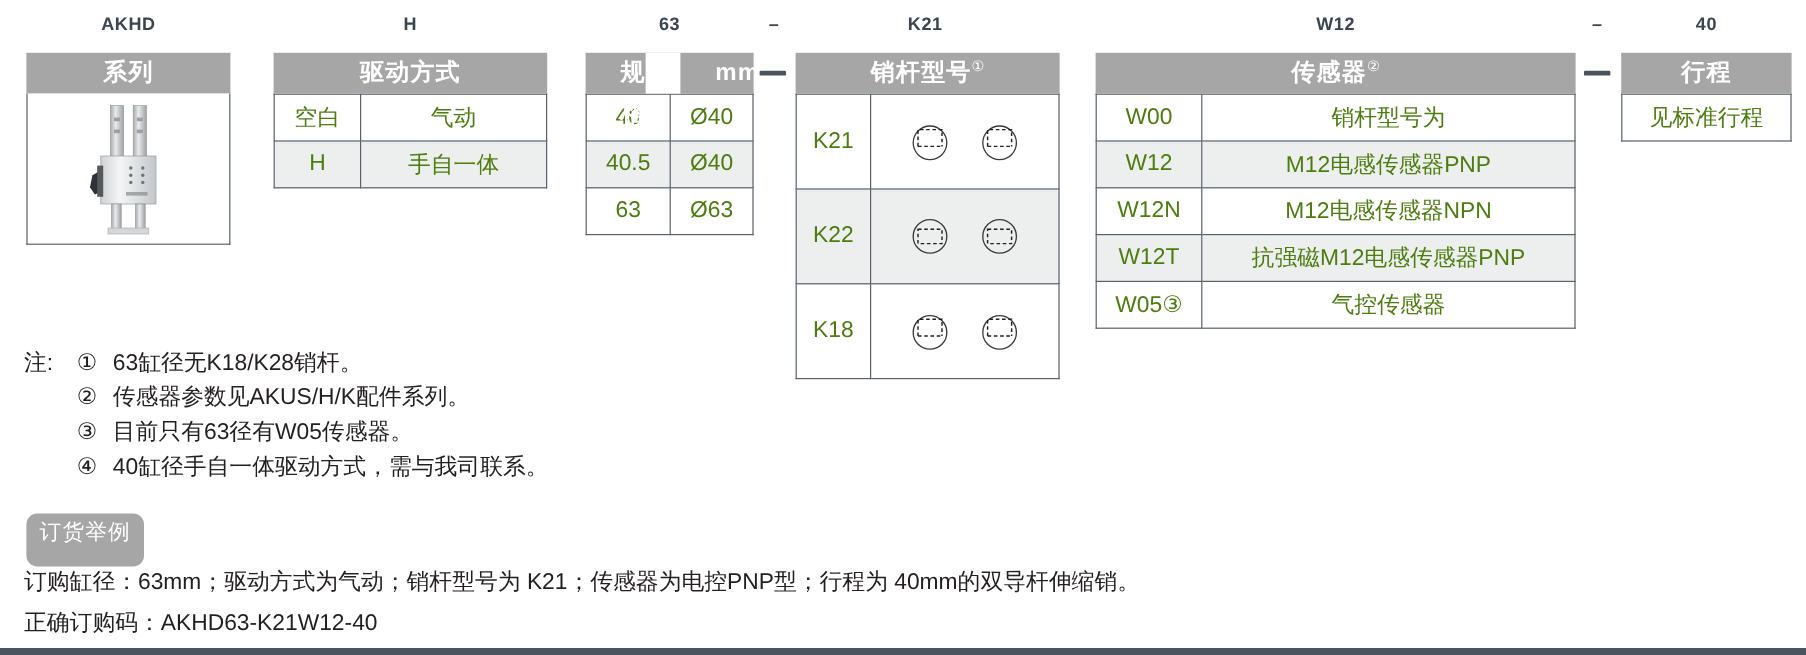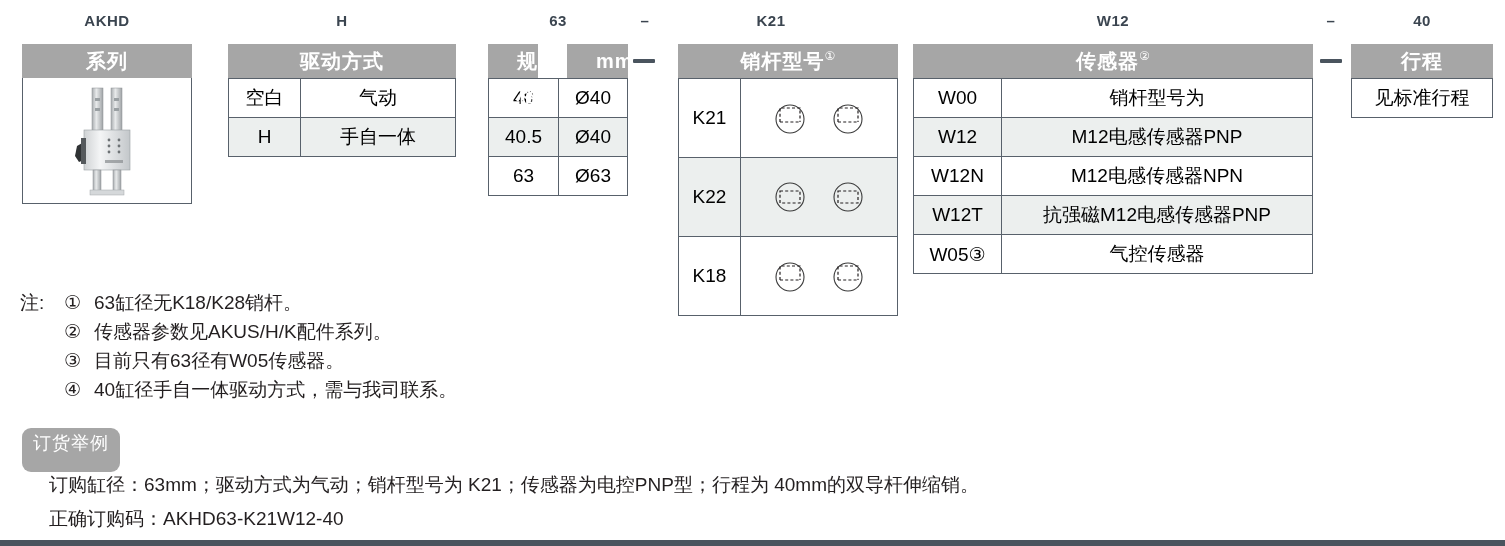--- a/index.html
+++ b/index.html
@@ -71,21 +71,21 @@
 
   table.grid {
     border-collapse: collapse;
     table-layout: fixed;
     width: 100%;
     background: #ffffff;
   }
   table.grid td {
     border: 1px solid #58616b;
     font-size: 19px;
-    color: #000000;
+    color: #4d7c0f;
     text-align: center;
     padding: 0;
     height: 38px;
     white-space: nowrap;
   }
   tr.alt td { background: #ecefee; }
 
   
   .photo-box {
     border: 1px solid #58616b;
@@ -159,21 +159,20 @@
     border-radius: 9px;
     padding: 3px 11px 17px;
     letter-spacing: 1px;
   }
   .order-line {
     position: absolute;
     left: 20px;
     font-size: 19px;
     color: #231f20;
     white-space: nowrap;
-    margin-left: 29px;
   }
   #order-line-1 { top: 472px; }
   #order-line-2 { top: 506px; }
 
   .footer-rule {
     position: absolute;
     left: 0;
     bottom: 0;
     width: 1505px;
     height: 6px;
@@ -282,21 +281,21 @@
       <tr>
         <td>63</td>
         <td>Ø63</td>
       </tr>
     </tbody>
   </table>
 </div>
 
 <div class="dash" style="left:633px;top:59px"></div>
 
-<div class="block" style="left:678px;top:44px;width:220px">
+<div class="block" style="left:663px;top:44px;width:220px">
   <div class="blk-head"><span>销杆型号</span><span class="sup">①</span></div>
   <table class="grid">
     <colgroup>
         <col style="width:62px">
         <col>
       </colgroup>
     <tbody>
       <tr>
         <td class="pin-cell">K21</td>
         <td class="pin-cell">

